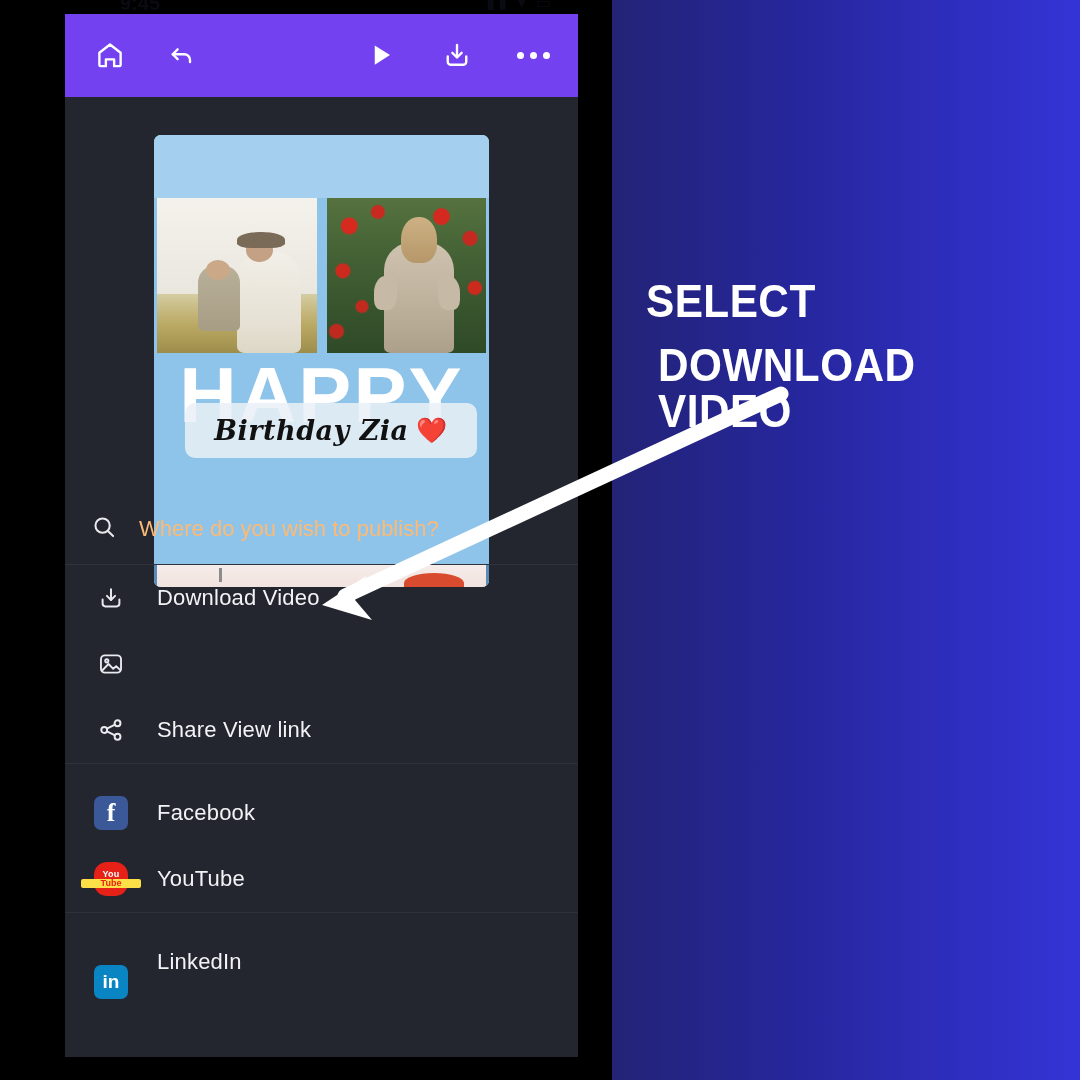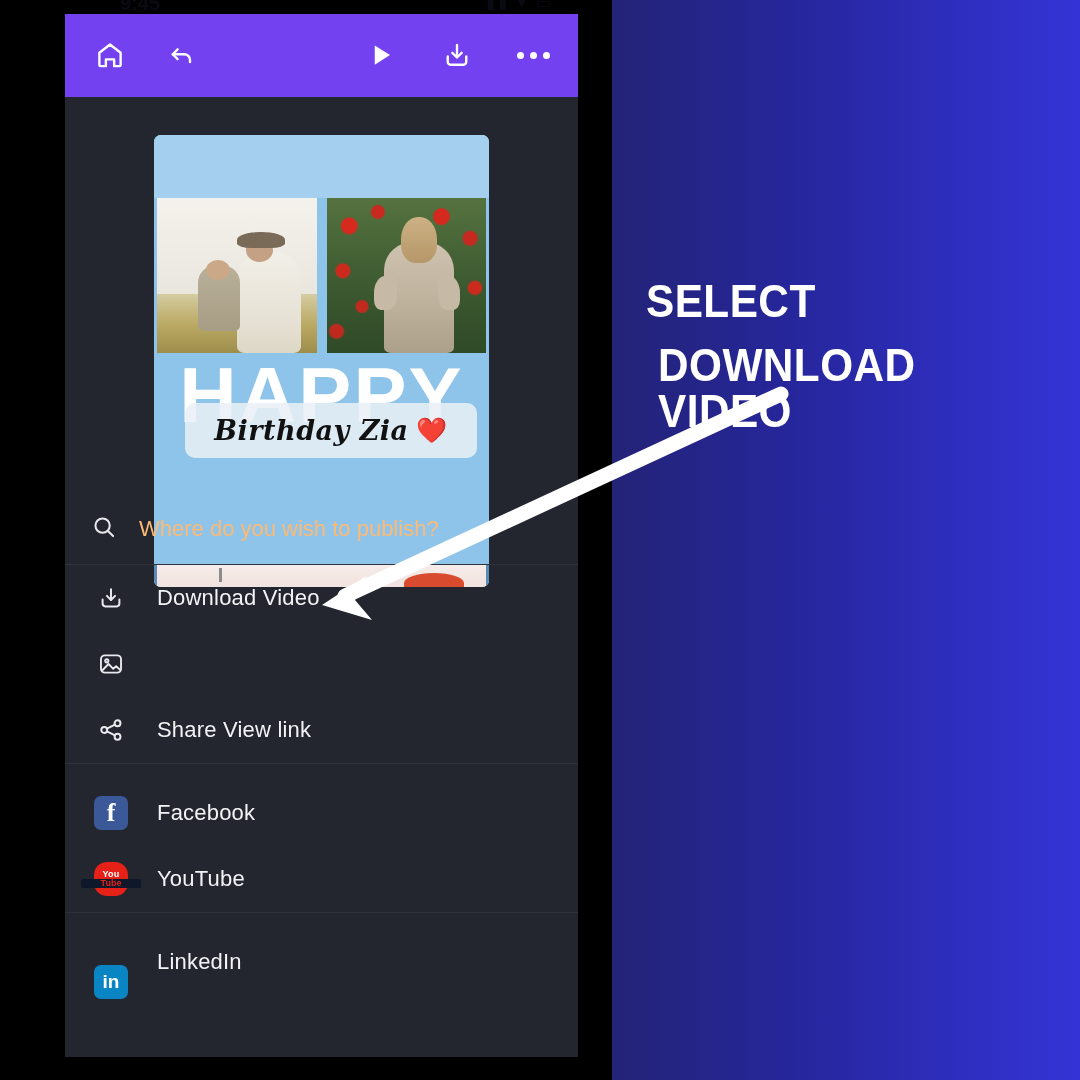--- a/index.html
+++ b/index.html
@@ -159,21 +159,21 @@
   .row-ico { width:40px; height:40px; display:flex; align-items:center; justify-content:center; flex:0 0 40px; }
   .row-lbl { color:#f2f3f5; font-size:22px; letter-spacing:.2px; }
   .sep { height:1px; background:#2e303a; margin:0; }
   .gap { height:16px; }
 
   .sq { width:34px; height:34px; border-radius:7px; display:flex; align-items:center; justify-content:center;
         font-weight:bold; color:#fff; }
   .sq-fb { background:#3b5998; font-size:26px; font-family:"Liberation Serif",serif; }
   .sq-yt { background:#e62117; flex-direction:column; line-height:.95;border-radius:13px; }
   .sq-yt b { font-size:9px; letter-spacing:.3px; }
-  .sq-yt i { font-size:9px; font-style:normal; background:#0f172a; color:#e62117; border-radius:2px; padding:0 20px; }
+  .sq-yt i { font-size:9px; font-style:normal; background:#fde047; color:#e62117; border-radius:2px; padding:0 20px; }
   .sq-li { background:#0a85c4; font-size:19px; font-family:"Liberation Sans",sans-serif;margin-top:39px; }
 
   
   .arrow { position:absolute; left:0; top:0; width:1080px; height:1080px; pointer-events:none; z-index:20; }
 </style>
 </head>
 <body>
 
 <div id="stage">
 

